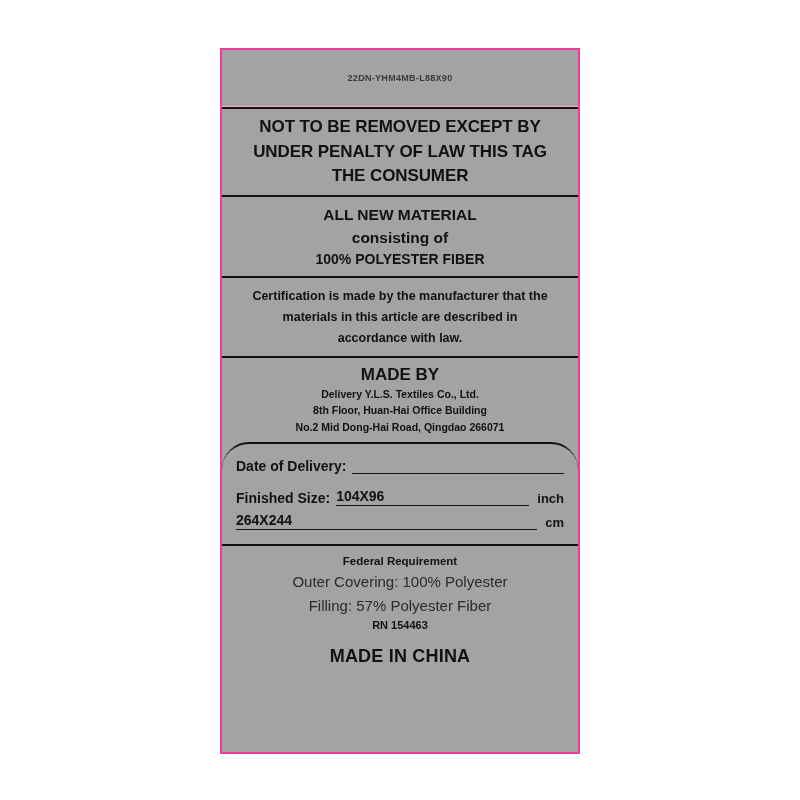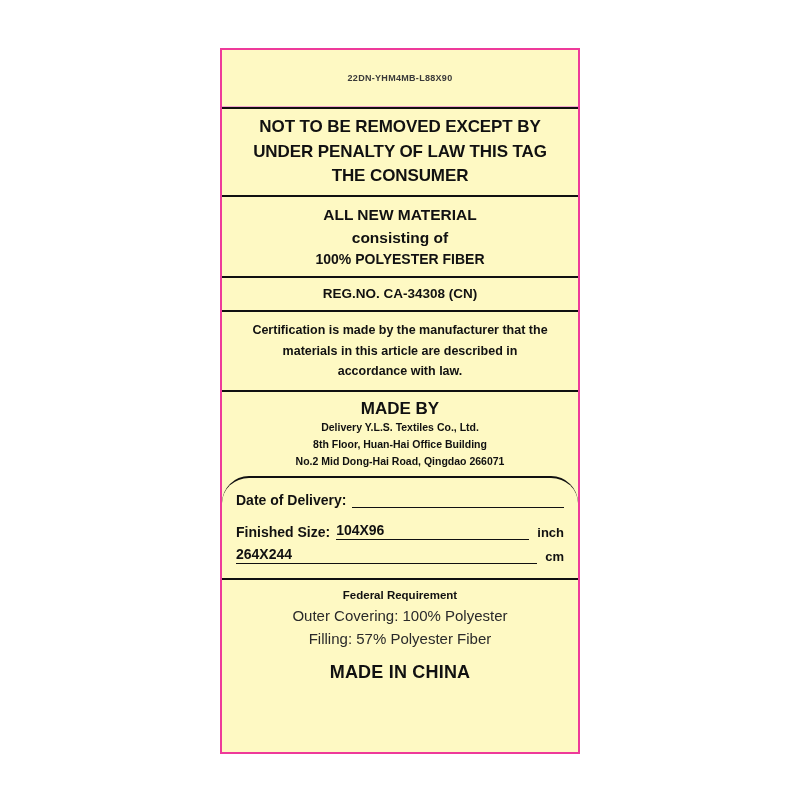--- a/index.html
+++ b/index.html
@@ -21,21 +21,21 @@
     background: #ffffff;
   }
   .tag {
     position: absolute;
     left: 220px;
     top: 48px;
     width: 360px;
     height: 706px;
     border: 2px solid #ee3a9a;
     box-sizing: border-box;
-    background: #fef9c3;
+    background: #a3a3a3;
   }
   .code-band {
     height: 56px;
     display: flex;
     align-items: center;
     justify-content: center;
     border-bottom: 1px solid #f0a8cd;
   }
   .code-text {
     font-size: 9px;
@@ -165,23 +165,20 @@
       <div class="l1">UNDER PENALTY OF LAW THIS TAG</div>
       <div class="l1">THE CONSUMER</div>
     </div>
 
     <div class="sec">
       <div class="l2">ALL NEW MATERIAL</div>
       <div class="l2">consisting of</div>
       <div class="l3">100% POLYESTER FIBER</div>
     </div>
 
-    <div class="sec">
-      <div class="l4">REG.NO. CA-34308 (CN)</div>
-    </div>
 
     <div class="sec cert">
       <div>Certification is made by the manufacturer that the</div>
       <div>materials in this article are described in</div>
       <div>accordance with law.</div>
     </div>
 
     <div class="sec">
       <div class="madeby-title">MADE BY</div>
       <div class="madeby-line">Delivery Y.L.S. Textiles Co., Ltd.</div>
@@ -202,17 +199,18 @@
       <div class="field-row second">
         <span class="field-blank">264X244</span>
         <span class="field-unit">cm</span>
       </div>
     </div>
 
     <div class="sec fed">
       <div class="fed-title">Federal Requirement</div>
       <div class="fed-line">Outer Covering: 100% Polyester</div>
       <div class="fed-line">Filling: 57% Polyester Fiber</div>
+      <div class="fed-rn">RN 154463</div>
       <div class="origin">MADE IN CHINA</div>
     </div>
 
   </div>
 </div>
 
 </body></html>

